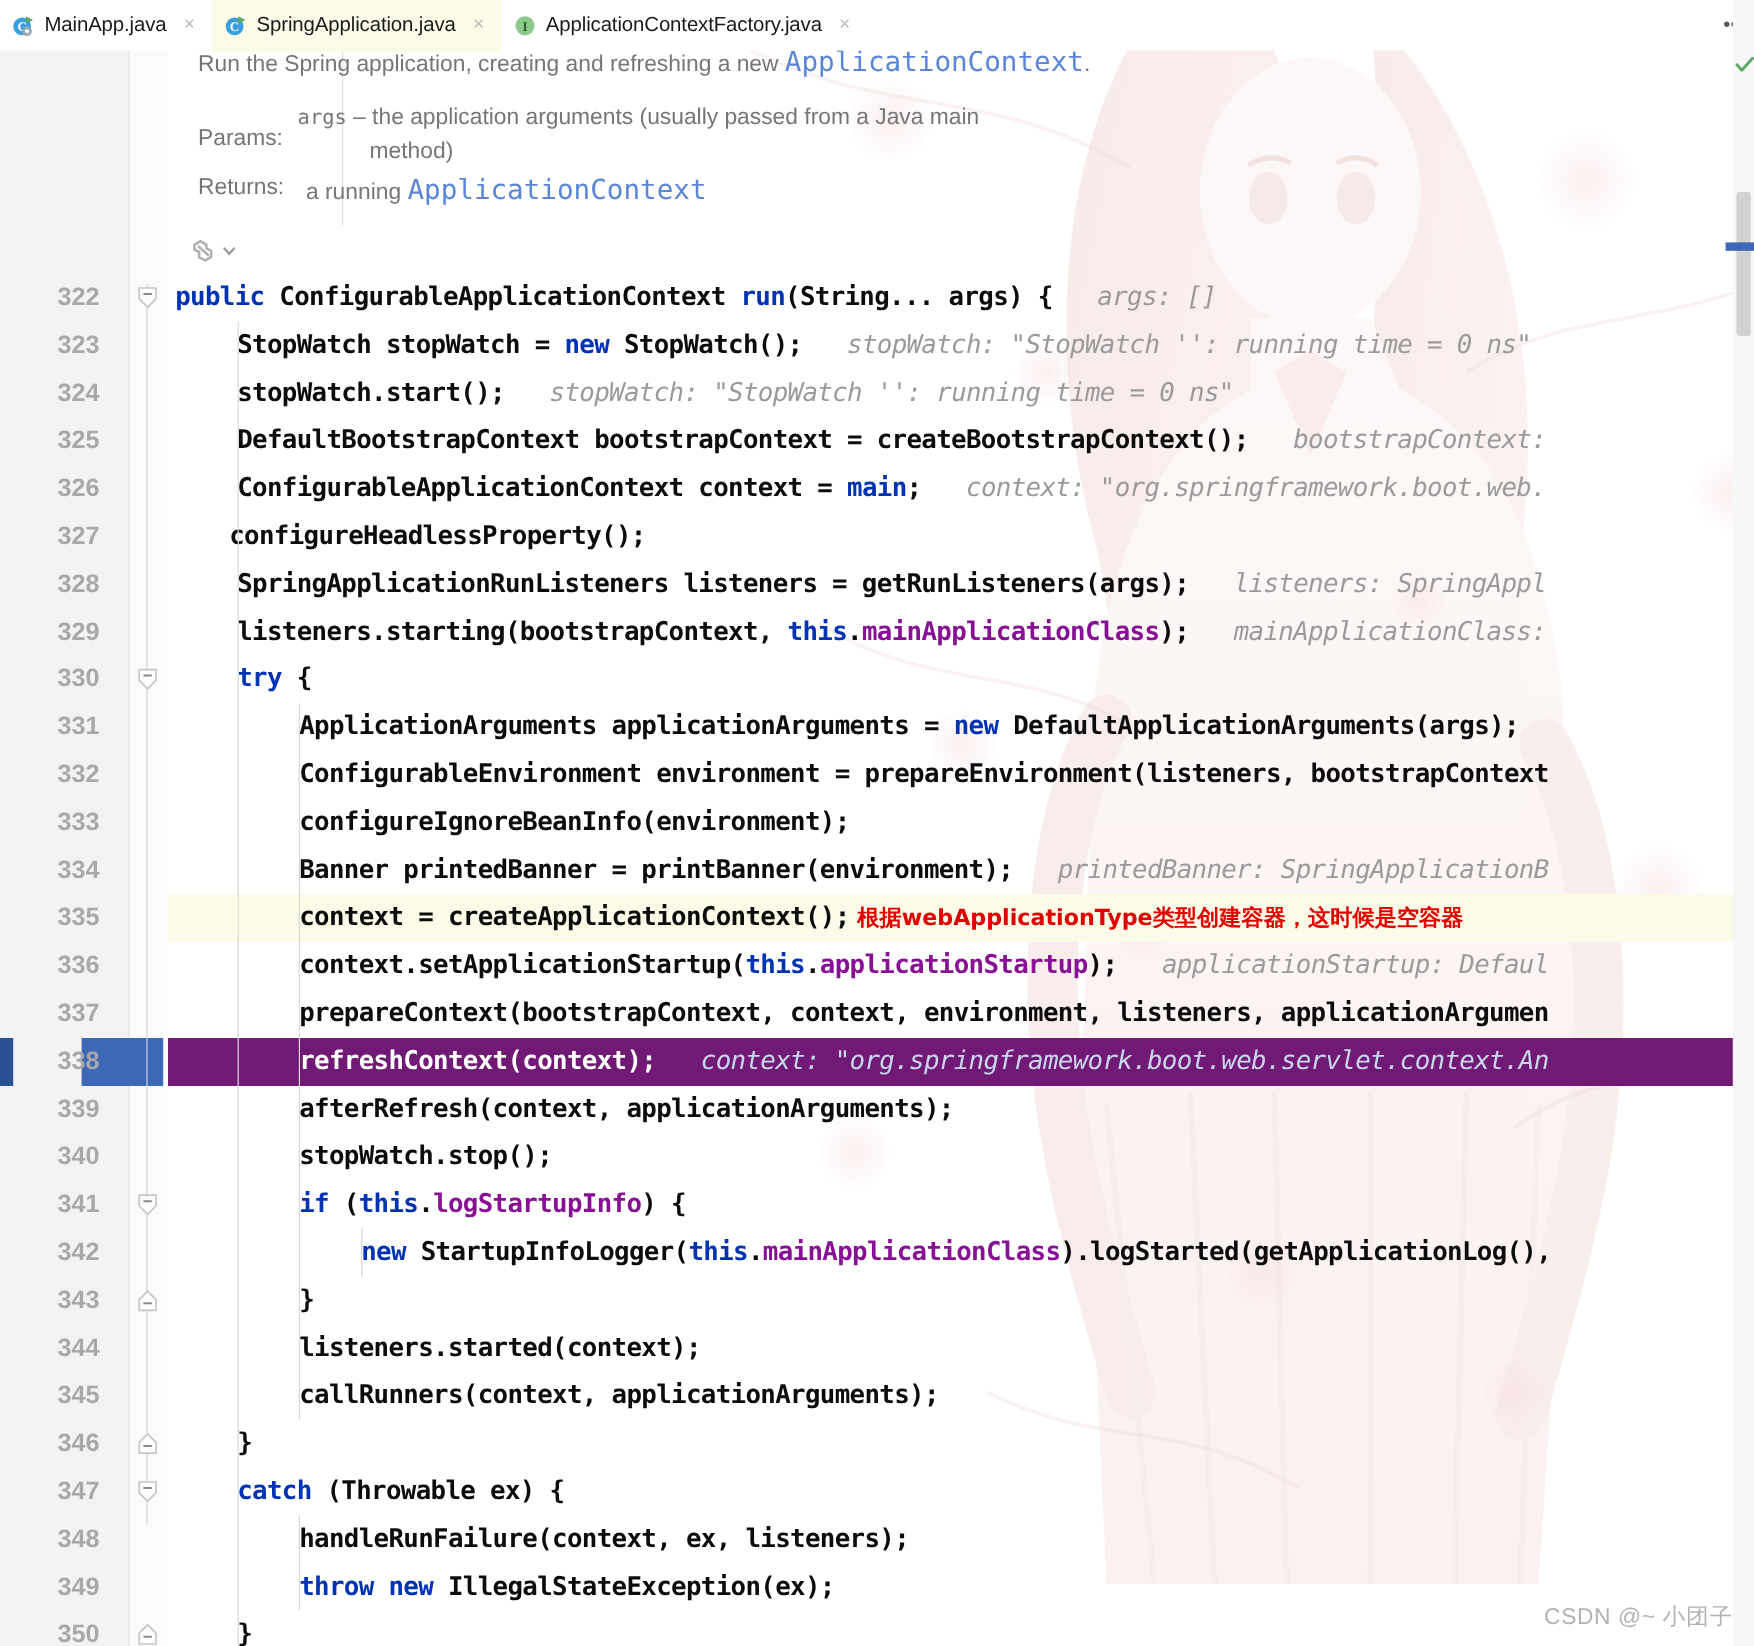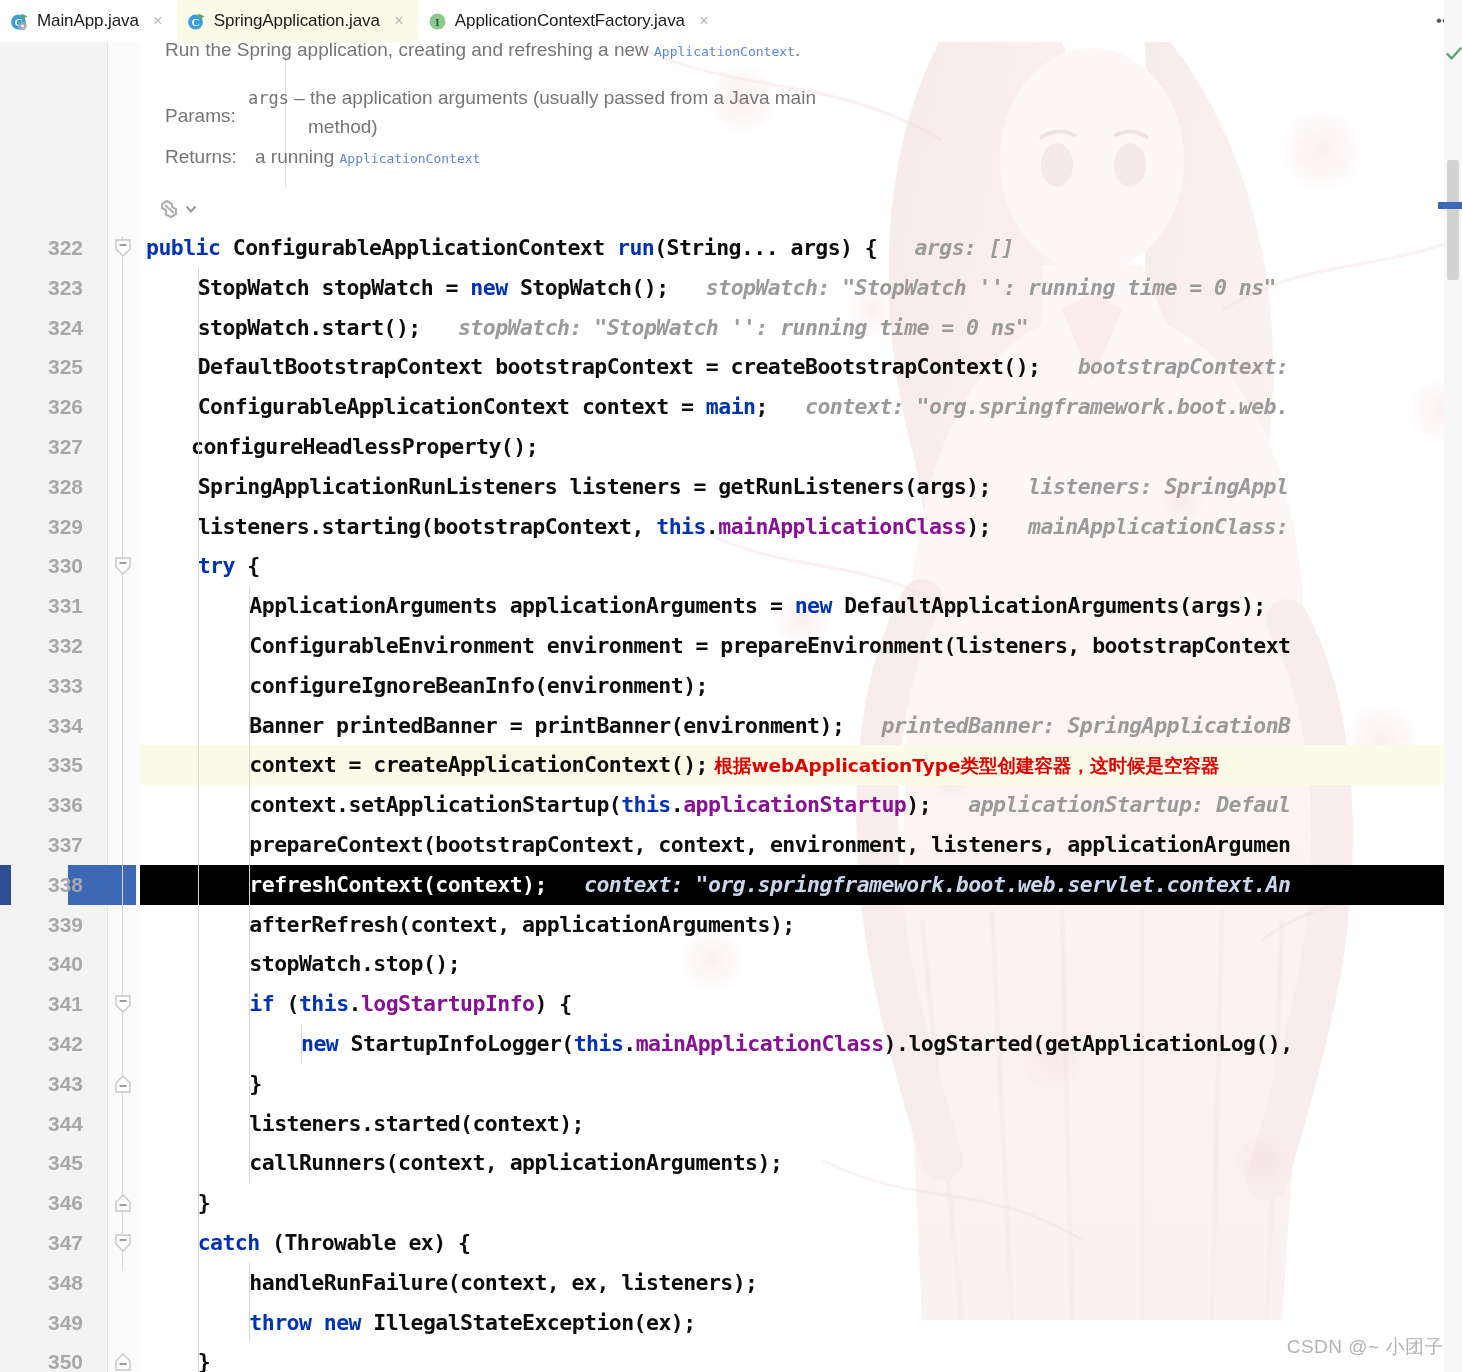--- a/index.html
+++ b/index.html
@@ -72,21 +72,21 @@
     overflow:hidden;
   }
   #doc-left-rule{
     position:absolute;left:145px;top:0;width:1px;height:146px;background:#e0e0e0;
   }
   .doc-row{
     position:absolute;color:#767676;font-size:19px;
     font-family:"Liberation Sans", sans-serif;white-space:nowrap;
   }
   .doc-mono{
-    font-family:"DejaVu Sans Mono", monospace;font-size:13px;color:#5a86d8;
+    font-family:"DejaVu Sans Mono", monospace;font-size:23px;color:#5a86d8;
   }
   .doc-mono-args{
     font-family:"DejaVu Sans Mono", monospace;font-size:17px;color:#767676;
   }
 
   #springicon{
     position:absolute;left:158px;top:158px;width:44px;height:22px;
     display:flex;align-items:center;gap:4px;
   }
 
@@ -104,35 +104,35 @@
     line-height:39.8px;
     font-weight:bold;
   }
   .row .codetext{
     position:absolute;left:6px;top:0;line-height:39.8px;
     font-family:"DejaVu Sans Mono", monospace;
     font-size:21.5px;font-weight:bold;color:#0c0c0c;
     white-space:pre;letter-spacing:-0.55px;
   }
   .row.hl-yellow{background:#fbfbe8;}
-  .row.hl-blue{background:#000000;}
+  .row.hl-blue{background:#701a75;}
   .row.hl-blue .codetext{color:#ffffff;}
   .row.hl-blue .lnum{color:#a8a8a8;}
   .row.hl-blue .caretbar{
     position:absolute;left:-140px;top:0;width:11px;height:39.8px;background:#2a4f92;
   }
   .row.hl-blue .caretbar2{
     position:absolute;left:-72px;top:0;width:68px;height:39.8px;background:#3c68b5;
   }
 
   
   .kw{color:#0033b3;}
   .fld{color:#871094;}
   .hint{
-    color:#9a9a9a;font-style:italic;font-weight:bold;
+    color:#9a9a9a;font-style:italic;font-weight:normal;
     font-family:"DejaVu Sans Mono", monospace;
     text-align:center;
   }
   .cn-comment{
     color:#e00000;font-weight:bold;
     font-family:"DejaVu Sans", "Liberation Sans", sans-serif;
     font-size:18.5px;letter-spacing:0;
   }
   .hl-blue .hint{color:#c9d6ee;}
 

